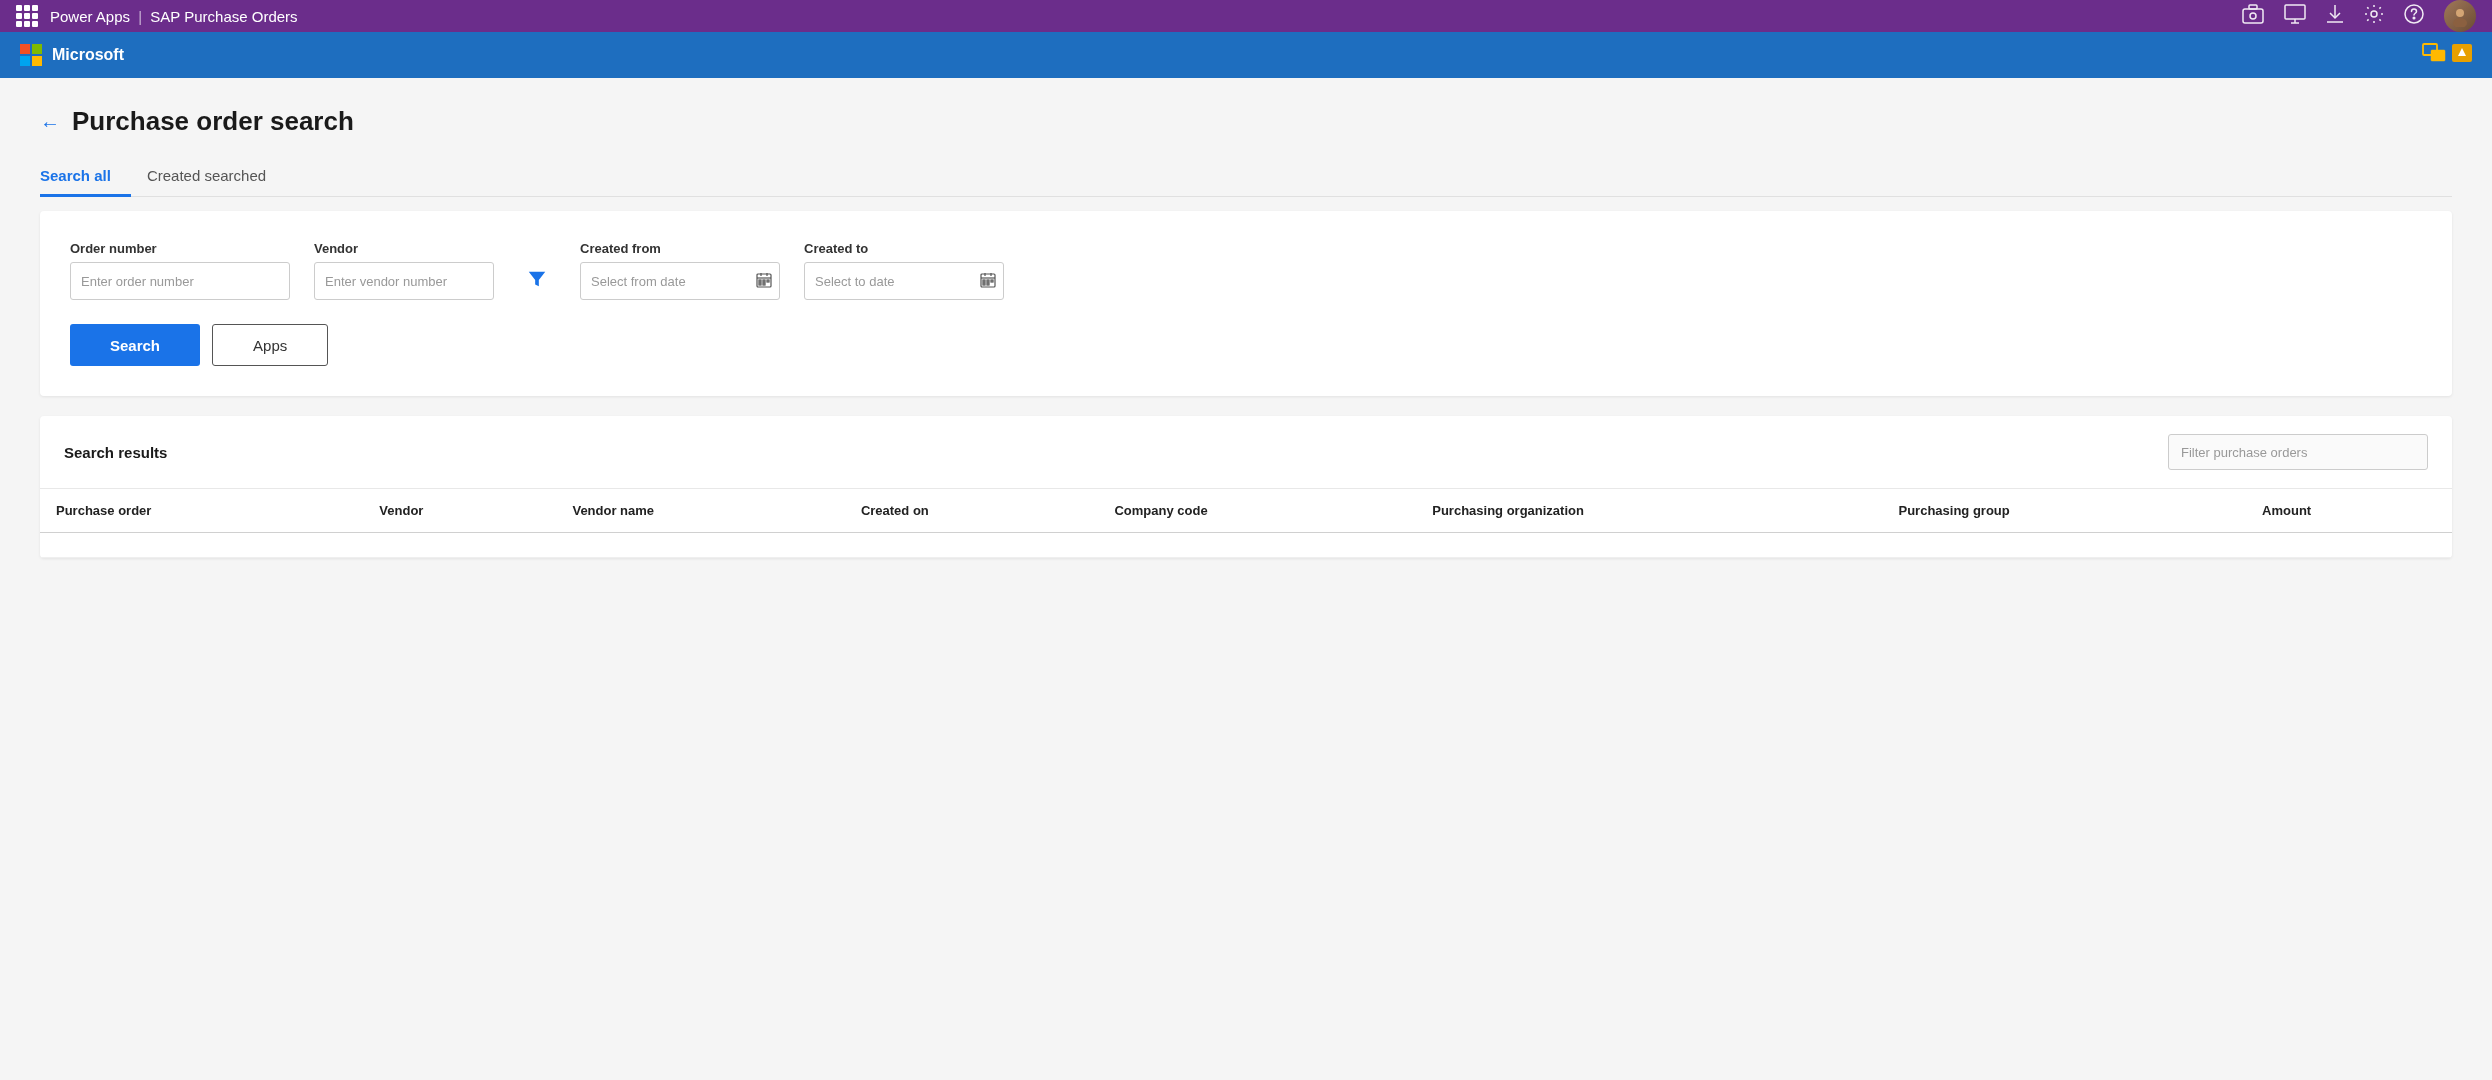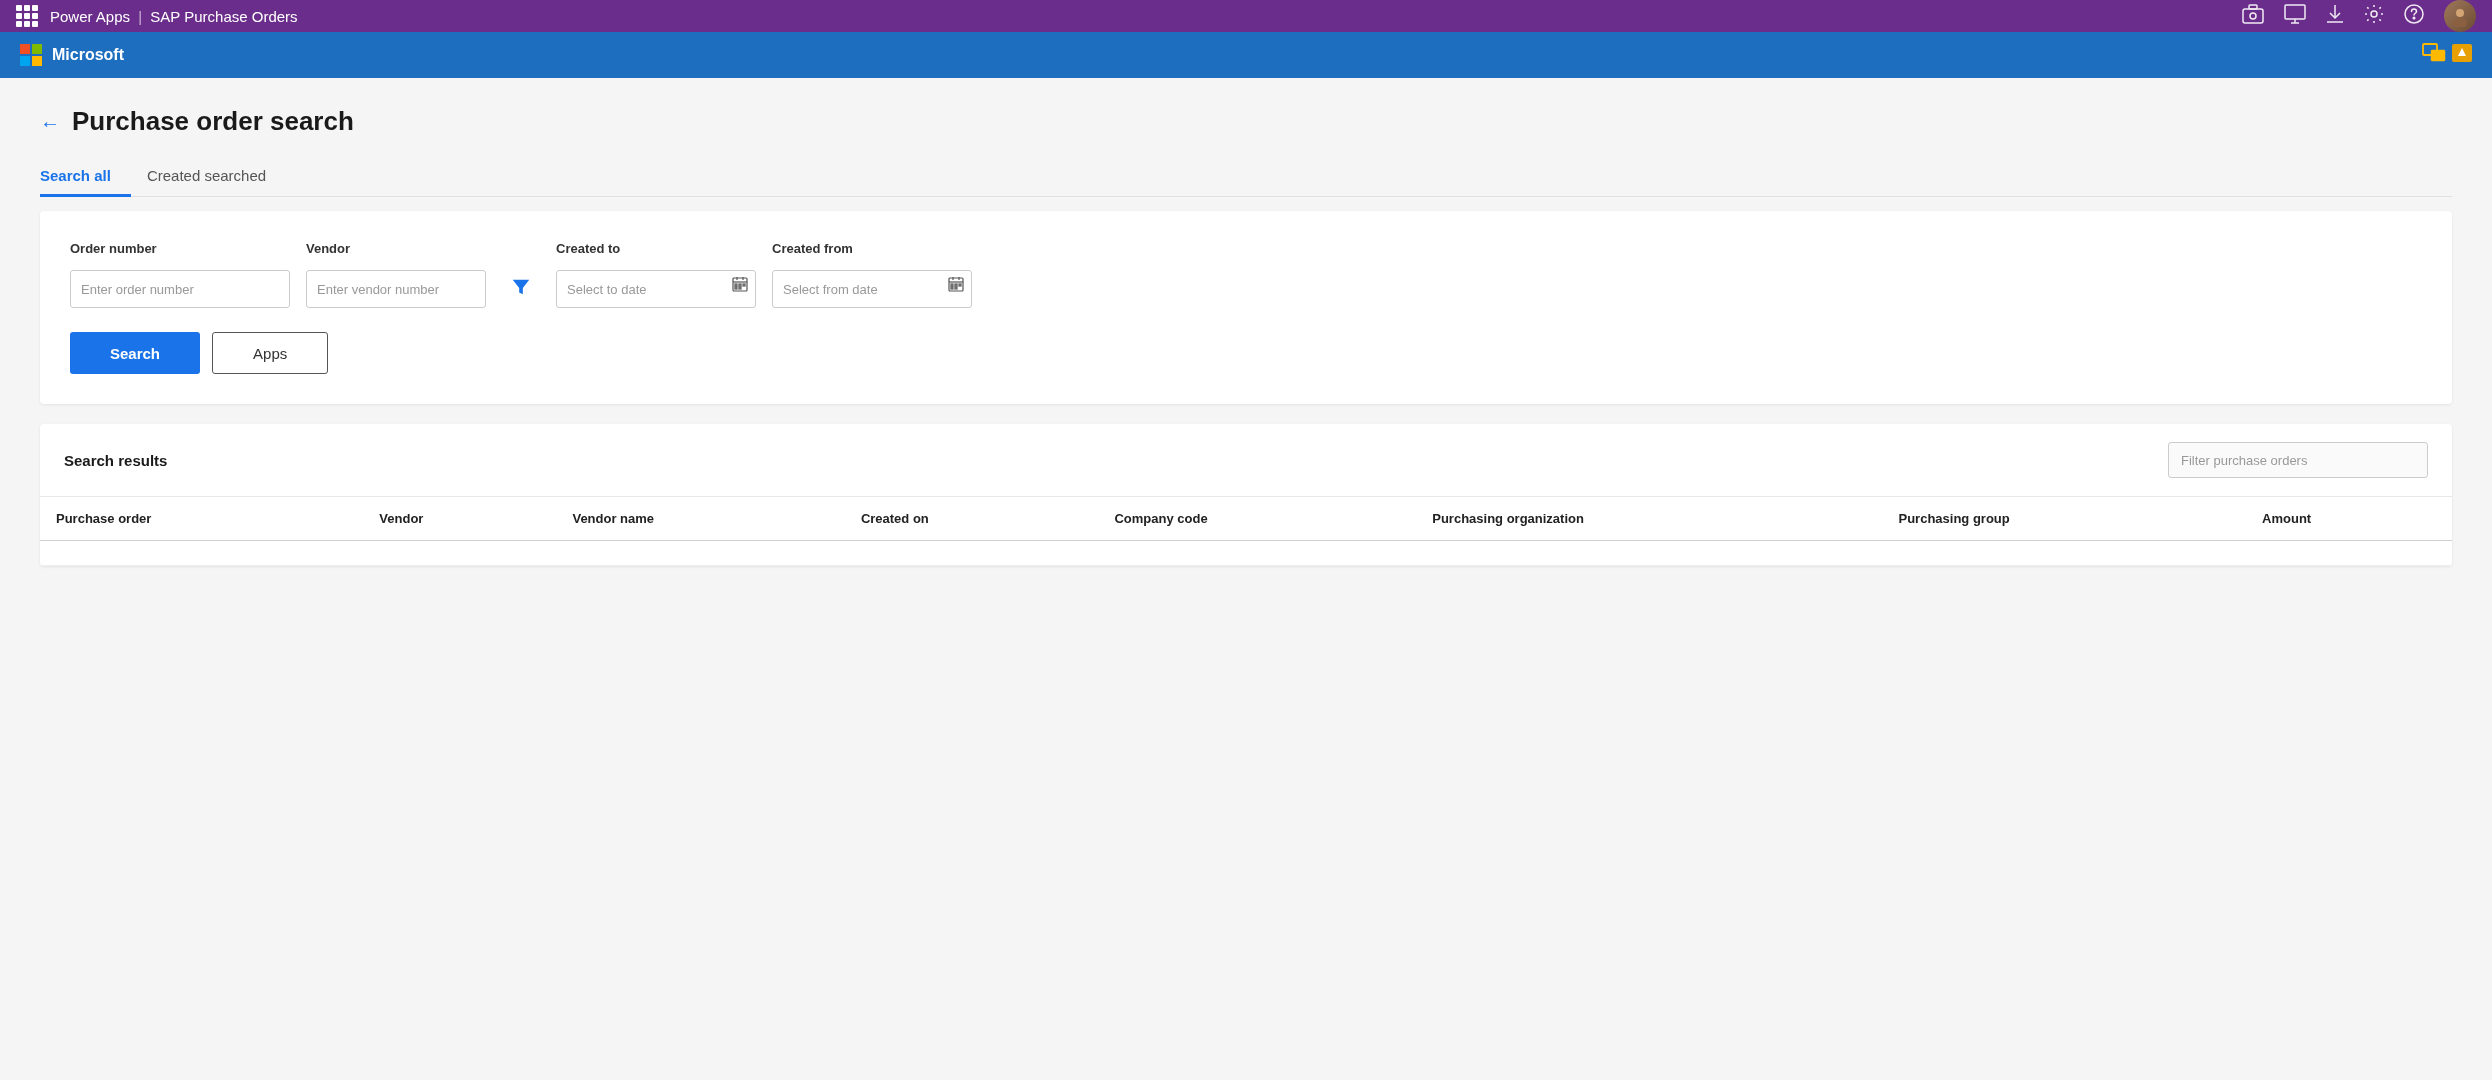--- a/index.html
+++ b/index.html
@@ -164,21 +164,21 @@
     .search-form {
       background: white;
       border-radius: 4px;
       padding: 30px 30px;
       margin-bottom: 20px;
       box-shadow: 0 1px 3px rgba(0,0,0,0.08);
     }
     .form-row {
       display: flex;
       align-items: flex-end;
-      gap: 16px;
+      gap: 24px;
       margin-bottom: 24px;
       flex-wrap: wrap;
     }
     .form-group {
       display: flex;
       flex-direction: column;
       gap: 6px;
     }
     .form-label {
       font-size: 13px;
@@ -187,21 +187,20 @@
     }
     .form-input {
       height: 38px;
       border: 1px solid #ccc;
       border-radius: 3px;
       padding: 0 10px;
       font-size: 13px;
       color: #333;
       background: white;
       outline: none;
-      margin-top: 8px;
     }
     .form-input::placeholder {
       color: #999;
     }
     .order-number-input { width: 220px; }
     .vendor-input { width: 180px; }
     .date-input { width: 200px; }
     .date-input-wrapper {
       position: relative;
       display: flex;
@@ -440,20 +439,40 @@
 
       <div class="form-group">
         <label class="form-label">Vendor</label>
         <input type="text" class="form-input vendor-input" placeholder="Enter vendor number" style="">
       </div>
 
       <div class="filter-icon-btn" style="margin-bottom:2px;">
         <svg class="funnel-svg" viewBox="0 0 24 24">
           <path d="M3 4h18l-7 9v7l-4-2v-5L3 4z"></path>
         </svg>
+      </div>
+
+      <div class="form-group">
+        <label class="form-label">Created from</label>
+        <div class="date-input-wrapper">
+          <input type="text" class="form-input date-input" placeholder="Select from date" style="">
+          <span class="calendar-icon">
+            <svg width="16" height="16" viewBox="0 0 16 16" fill="none" stroke="#555" stroke-width="1.2">
+              <rect x="1" y="2" width="14" height="13" rx="1"></rect>
+              <line x1="5" y1="1" x2="5" y2="4"></line>
+              <line x1="11" y1="1" x2="11" y2="4"></line>
+              <line x1="1" y1="6" x2="15" y2="6"></line>
+              <rect x="3" y="8" width="2" height="2"></rect>
+              <rect x="7" y="8" width="2" height="2"></rect>
+              <rect x="11" y="8" width="2" height="2"></rect>
+              <rect x="3" y="11" width="2" height="2"></rect>
+              <rect x="7" y="11" width="2" height="2"></rect>
+            </svg>
+          </span>
+        </div>
       </div>
 
       <div class="form-group">
         <label class="form-label">Created to</label>
         <div class="date-input-wrapper">
           <input type="text" class="form-input date-input" placeholder="Select to date" style="">
           <span class="calendar-icon">
             <svg width="16" height="16" viewBox="0 0 16 16" fill="none" stroke="#555" stroke-width="1.2">
               <rect x="1" y="2" width="14" height="13" rx="1"></rect>
               <line x1="5" y1="1" x2="5" y2="4"></line>
@@ -461,40 +480,20 @@
               <line x1="1" y1="6" x2="15" y2="6"></line>
               <rect x="3" y="8" width="2" height="2"></rect>
               <rect x="7" y="8" width="2" height="2"></rect>
               <rect x="11" y="8" width="2" height="2"></rect>
               <rect x="3" y="11" width="2" height="2"></rect>
               <rect x="7" y="11" width="2" height="2"></rect>
             </svg>
           </span>
         </div>
       </div>
-
-      <div class="form-group">
-        <label class="form-label">Created from</label>
-        <div class="date-input-wrapper">
-          <input type="text" class="form-input date-input" placeholder="Select from date" style="">
-          <span class="calendar-icon">
-            <svg width="16" height="16" viewBox="0 0 16 16" fill="none" stroke="#555" stroke-width="1.2">
-              <rect x="1" y="2" width="14" height="13" rx="1"></rect>
-              <line x1="5" y1="1" x2="5" y2="4"></line>
-              <line x1="11" y1="1" x2="11" y2="4"></line>
-              <line x1="1" y1="6" x2="15" y2="6"></line>
-              <rect x="3" y="8" width="2" height="2"></rect>
-              <rect x="7" y="8" width="2" height="2"></rect>
-              <rect x="11" y="8" width="2" height="2"></rect>
-              <rect x="3" y="11" width="2" height="2"></rect>
-              <rect x="7" y="11" width="2" height="2"></rect>
-            </svg>
-          </span>
-        </div>
-      </div>
     </div>
 
     <div class="action-row">
       <button class="btn-search">Search</button>
       <button class="btn-clear">Apps</button>
     </div>
   </div>
 
   <div class="results-section">
     <div class="results-header">

